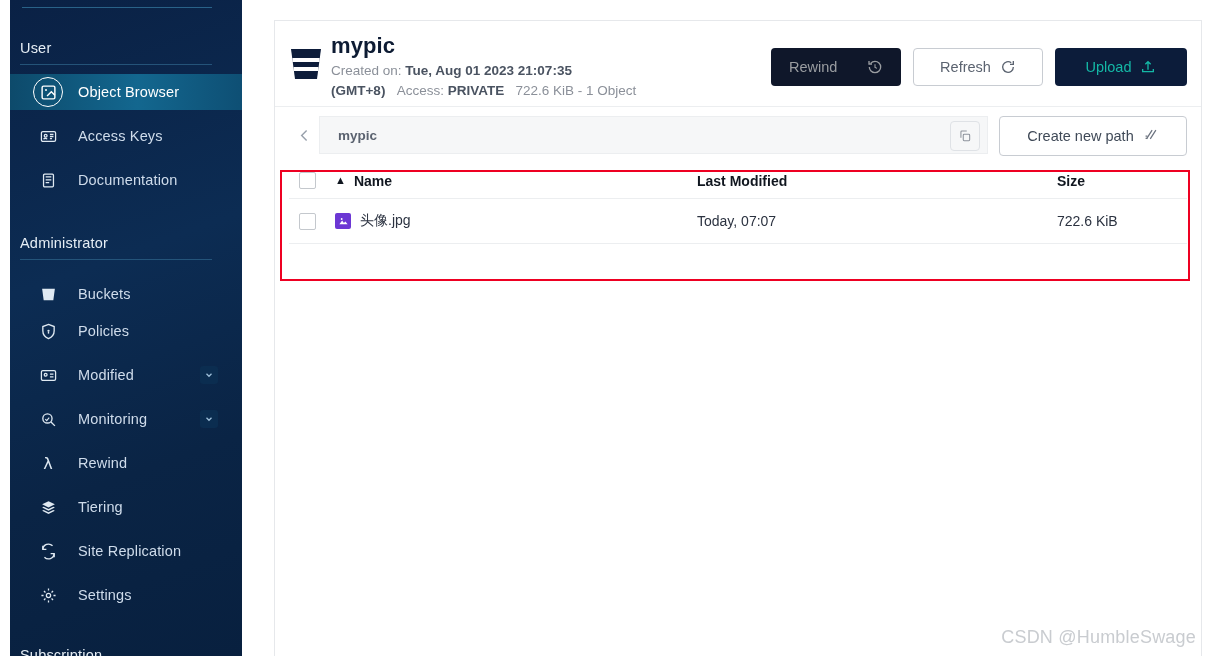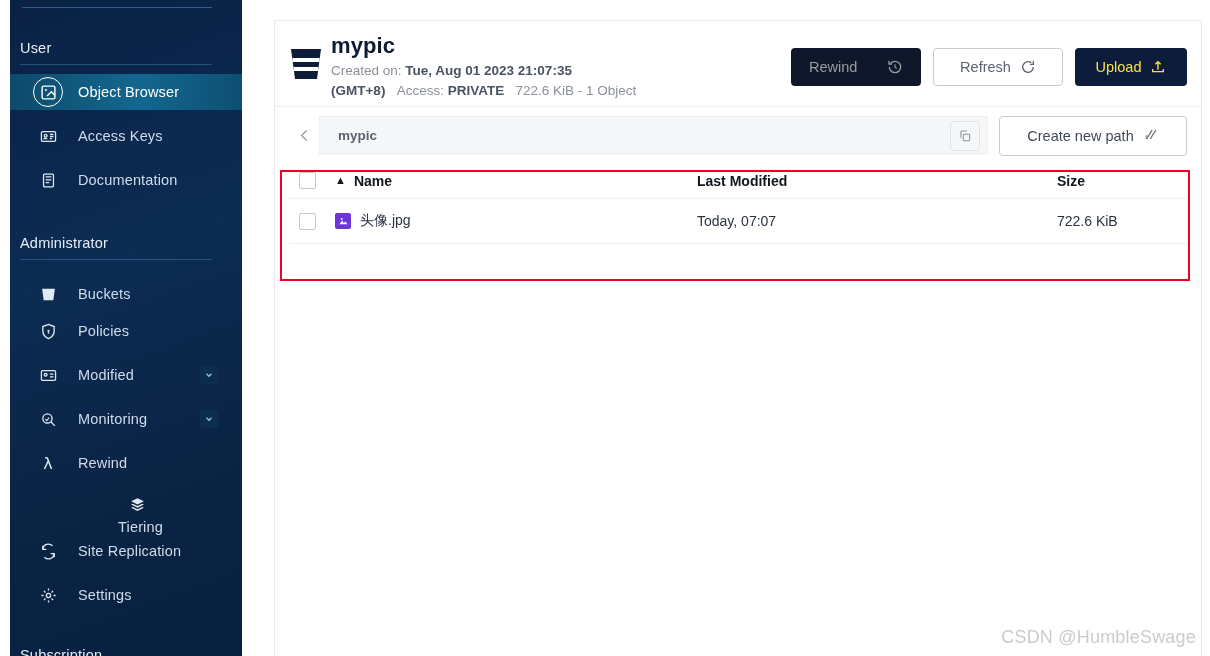--- a/index.html
+++ b/index.html
@@ -96,21 +96,21 @@
     padding: 0 18px; white-space: nowrap;
   }
   .btn-rewind {
     background: #0f172a; color: #9a9da1; width: 130px; cursor: default; justify-content: space-between;
   }
   .btn-refresh {
     background: #ffffff; color: #5b6personally; color:#5b6370;
     border: 1px solid #c8ccd2; width: 130px;
   }
   .btn-upload {
-    background: #0c1c3a; color: #fde047; width: 112px;
+    background: #0c1c3a; color: #14b8a6; width: 132px;
   }
   .btn svg { display:block; flex:none; }
 
   
   .path-row {
     position: relative; height: 56px;
     padding: 9px 14px 0 14px; display: flex; align-items: flex-start;
   }
   .path-back {
     width: 30px; height: 38px; display: flex; align-items: center; justify-content: center;
@@ -271,21 +271,21 @@
             <path d="M6 9l6 6 6-6"></path>
           </svg>
       </span>
     </div>
 
     <div class="side-item" style="top:445px;">
       <span class="side-ico" style="font-size:16px;font-family:'DejaVu Sans',sans-serif;">λ</span>
       <span class="side-label">Rewind</span>
     </div>
 
-    <div class="side-item" style="top:489px;flex-direction:column;">
+    <div class="side-item" style="top:489px;">
       <span class="side-ico">
         <svg width="17" height="17" viewBox="0 0 24 24" fill="currentColor">
           <path d="M12 3l9 4.5-9 4.5-9-4.5L12 3z"></path>
           <path d="M3 12l9 4.5 9-4.5-2.2-1.1L12 14.2 5.2 10.9 3 12z"></path>
           <path d="M3 16.5L12 21l9-4.5-2.2-1.1L12 18.7l-6.8-3.3-2.2 1.1z"></path>
         </svg>
       </span>
       <span class="side-label">Tiering</span>
     </div>
 

